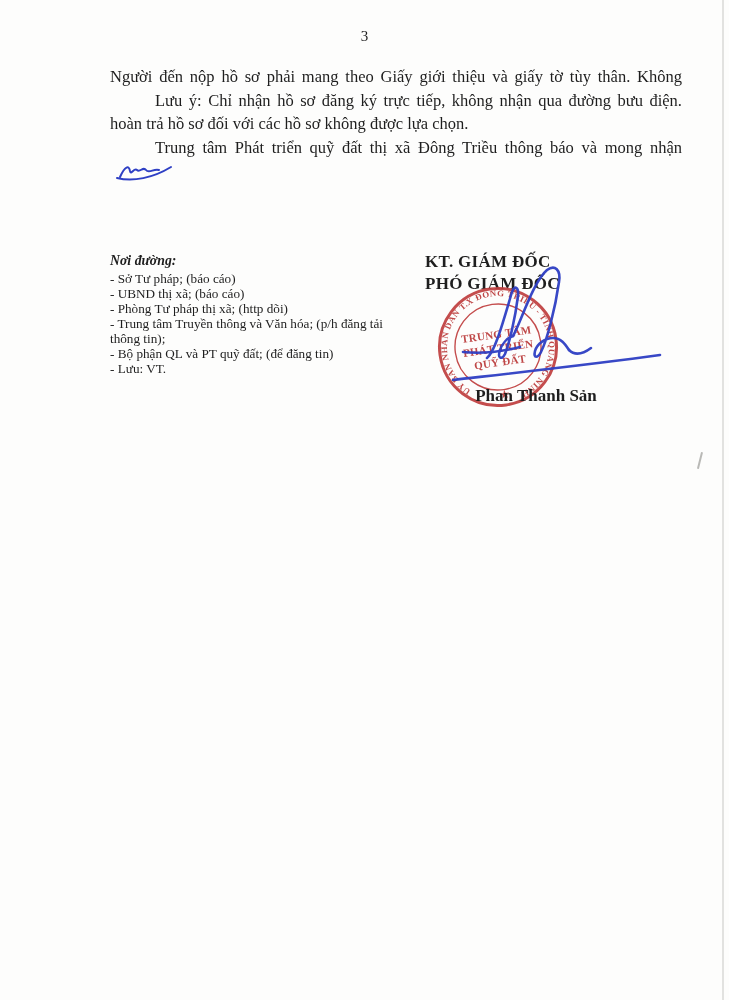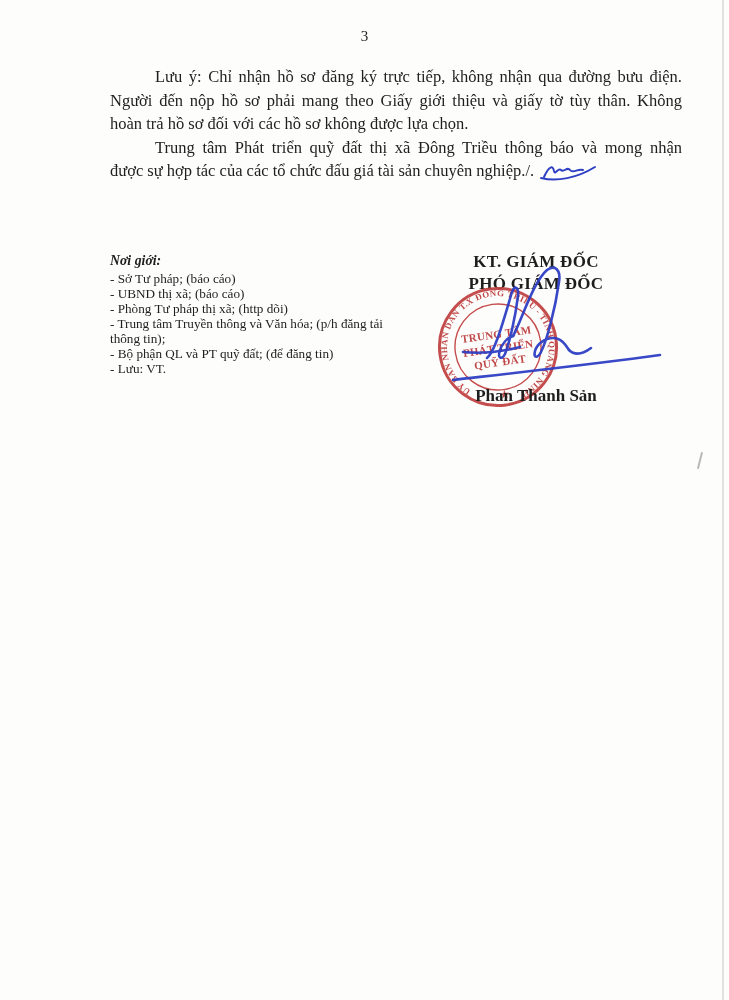--- a/index.html
+++ b/index.html
@@ -43,21 +43,20 @@
     font-weight: bold;
     font-style: italic;
     font-size: 13.8px;
     margin-bottom: 3px;
   }
   .recipient-item { margin: 0; }
   .sig-titles {
     position: absolute;
     top: 251px; left: 425px;
     width: 222px;
-    text-align: center;
     font-weight: bold;
     font-size: 17px;
     line-height: 21.5px;
     letter-spacing: 0.3px;
   }
   .stamp-svg {
     position: absolute;
     top: 285px; left: 436px;
     transform: rotate(-8deg);
     opacity: 0.93;
@@ -91,39 +90,39 @@
 </style>
 </head>
 <body>
 
 <div class="page">
 
   <div class="page-number">3</div>
 
   <div class="doc-body">
     <p class="para">
+      <span class="jline" style="display:block">Người đến nộp hồ sơ phải mang theo Giấy giới thiệu và giấy tờ tùy thân. Không</span>
       <span class="jline firstline" style="display:block">Lưu ý: Chỉ nhận hồ sơ đăng ký trực tiếp, không nhận qua đường bưu điện.</span>
-      <span class="jline" style="display:block">Người đến nộp hồ sơ phải mang theo Giấy giới thiệu và giấy tờ tùy thân. Không</span>
       <span class="lastline" style="display:block">hoàn trả hồ sơ đối với các hồ sơ không được lựa chọn.</span>
     </p>
     <p class="para">
     </p>
     <p class="para">
       <span class="jline firstline" style="display:block">Trung tâm Phát triển quỹ đất thị xã Đông Triều thông báo và mong nhận</span>
-      <span class="lastline" style="display:block"><span>được sự hợp tác của các tổ chức đấu giá tài sản chuyên nghiệp./.</span><svg class="paraph-svg" width="58" height="22" viewBox="0 0 58 22">
+      <span class="lastline" style="display:block"><svg class="paraph-svg" width="58" height="22" viewBox="0 0 58 22">
             <g fill="none" stroke="#2e3fc4" stroke-width="2" stroke-linecap="round">
               <path d="M 5,16 C 10,5 14,4 15,10 C 16,15 19,6 22,9 C 25,12 28,5 31,9 C 34,13 39,7 44,9"></path>
               <path d="M 2,17 C 18,21 38,17 56,6"></path>
             </g>
           </svg></span>
     </p>
   </div>
 
   <div class="recipients">
-    <div class="recipients-heading">Nơi giới:</div>
+    <div class="recipients-heading">Nơi đường:</div>
     <div class="recipient-item">- Sở Tư pháp; (báo cáo)</div>
     <div class="recipient-item">- UBND thị xã; (báo cáo)</div>
     <div class="recipient-item">- Phòng Tư pháp thị xã; (http dõi)</div>
     <div class="recipient-item">- Trung tâm Truyền thông và Văn hóa; (p/h đăng tải thông tin);</div>
     <div class="recipient-item">- Bộ phận QL và PT quỹ đất; (để đăng tin)</div>
     <div class="recipient-item">- Lưu: VT.</div>
   </div>
 
   <div class="sig-titles">
     <div>KT. GIÁM ĐỐC</div>

